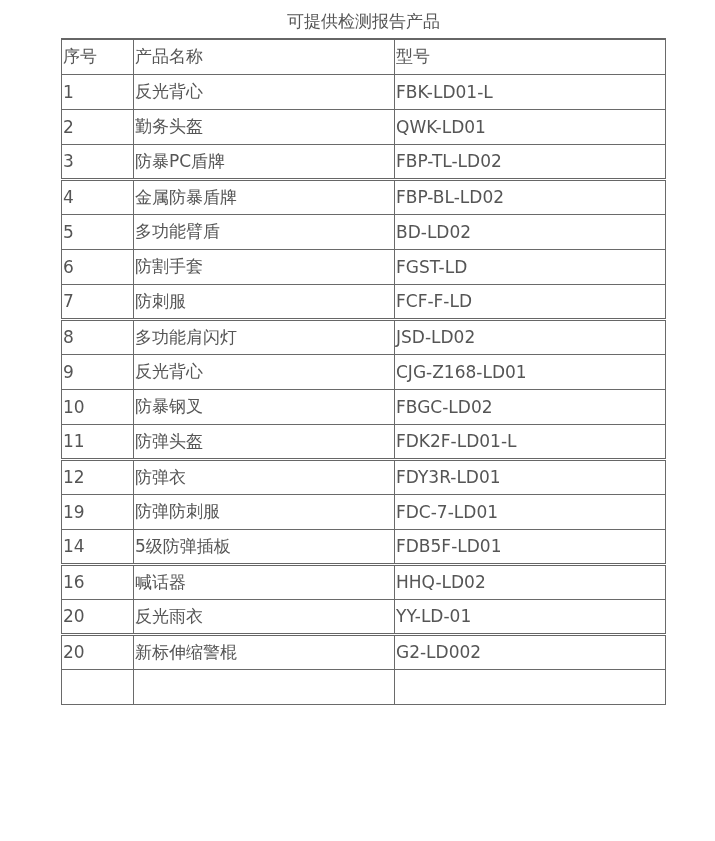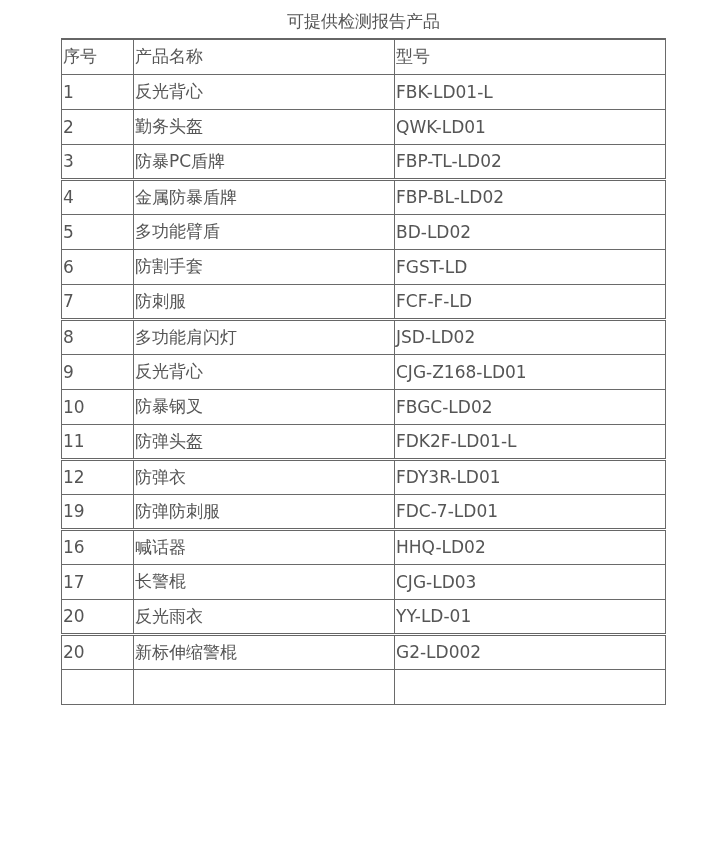--- a/index.html
+++ b/index.html
@@ -127,29 +127,29 @@
     <tr class="thick-top">
       <td>12</td>
       <td>防弹衣</td>
       <td>FDY3R-LD01</td>
     </tr>
     <tr>
       <td>19</td>
       <td>防弹防刺服</td>
       <td>FDC-7-LD01</td>
     </tr>
+    <tr>
+      <td>14</td>
+      <td>5级防弹插板</td>
+      <td>FDB5F-LD01</td>
+    </tr>
     <tr class="thick-top">
       <td>16</td>
       <td>喊话器</td>
       <td>HHQ-LD02</td>
-    </tr>
-    <tr>
-      <td>17</td>
-      <td>长警棍</td>
-      <td>CJG-LD03</td>
     </tr>
     <tr>
       <td>20</td>
       <td>反光雨衣</td>
       <td>YY-LD-01</td>
     </tr>
     <tr class="thick-top">
       <td>20</td>
       <td>新标伸缩警棍</td>
       <td>G2-LD002</td>

